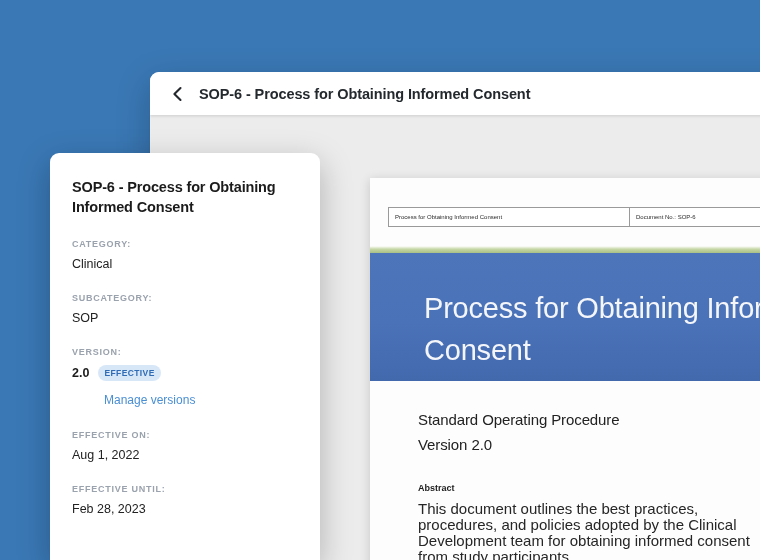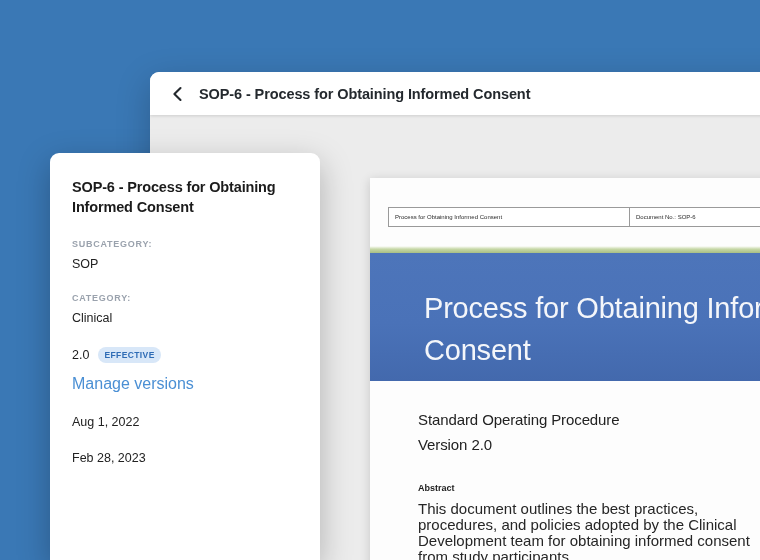--- a/index.html
+++ b/index.html
@@ -185,40 +185,41 @@
   }
 
   .version-row {
     margin-top: 8px;
     display: flex;
     align-items: center;
     gap: 9px;
   }
   .version-number {
     font-size: 12.5px;
-    font-weight: normal;
+    font-weight: bold;
     color: #1b1b1b;
   }
   #status-badge {
     background: #d8e7f8;
     color: #2f6cb5;
     font-size: 8.5px;
     font-weight: bold;
     letter-spacing: 0.4px;
     padding: 3px 6px 3px 6px;
     border-radius: 8px;
     text-transform: uppercase;
     text-align: center;
   }
   #manage-versions-link {
     display: inline-block;
     margin-top: 12px;
-    font-size: 16px;
+    font-size: 12px;
     color: #4a8fd4;
     cursor: pointer;
+    margin-left: 32px;
   }
 </style>
 </head>
 <body>
 
 <div id="viewer-window">
 
   <div id="viewer-header">
     <div id="back-button">
       <span>
@@ -256,41 +257,44 @@
 
     </div>
   </div>
 </div>
 
 <div id="detail-card">
 
   <div id="detail-card-title">SOP-6 - Process for Obtaining Informed Consent</div>
 
   <div class="field">
+    <div class="field-label">CATEGORY:</div>
+    <div class="field-value">Clinical</div>
+  </div>
+
+  <div class="field">
     <div class="field-label">SUBCATEGORY:</div>
     <div class="field-value">SOP</div>
   </div>
 
   <div class="field">
-    <div class="field-label">CATEGORY:</div>
-    <div class="field-value">Clinical</div>
-  </div>
-
-  <div class="field">
+    <div class="field-label">VERSION:</div>
     <div class="version-row">
       <span class="version-number">2.0</span>
       <span id="status-badge">EFFECTIVE</span>
     </div>
     <span id="manage-versions-link">Manage versions</span>
   </div>
 
   <div class="field">
   </div>
 
   <div class="field">
+    <div class="field-label">EFFECTIVE ON:</div>
     <div class="field-value">Aug 1, 2022</div>
   </div>
 
   <div class="field">
+    <div class="field-label">EFFECTIVE UNTIL:</div>
     <div class="field-value">Feb 28, 2023</div>
   </div>
 
 </div>
 
 </body></html>

